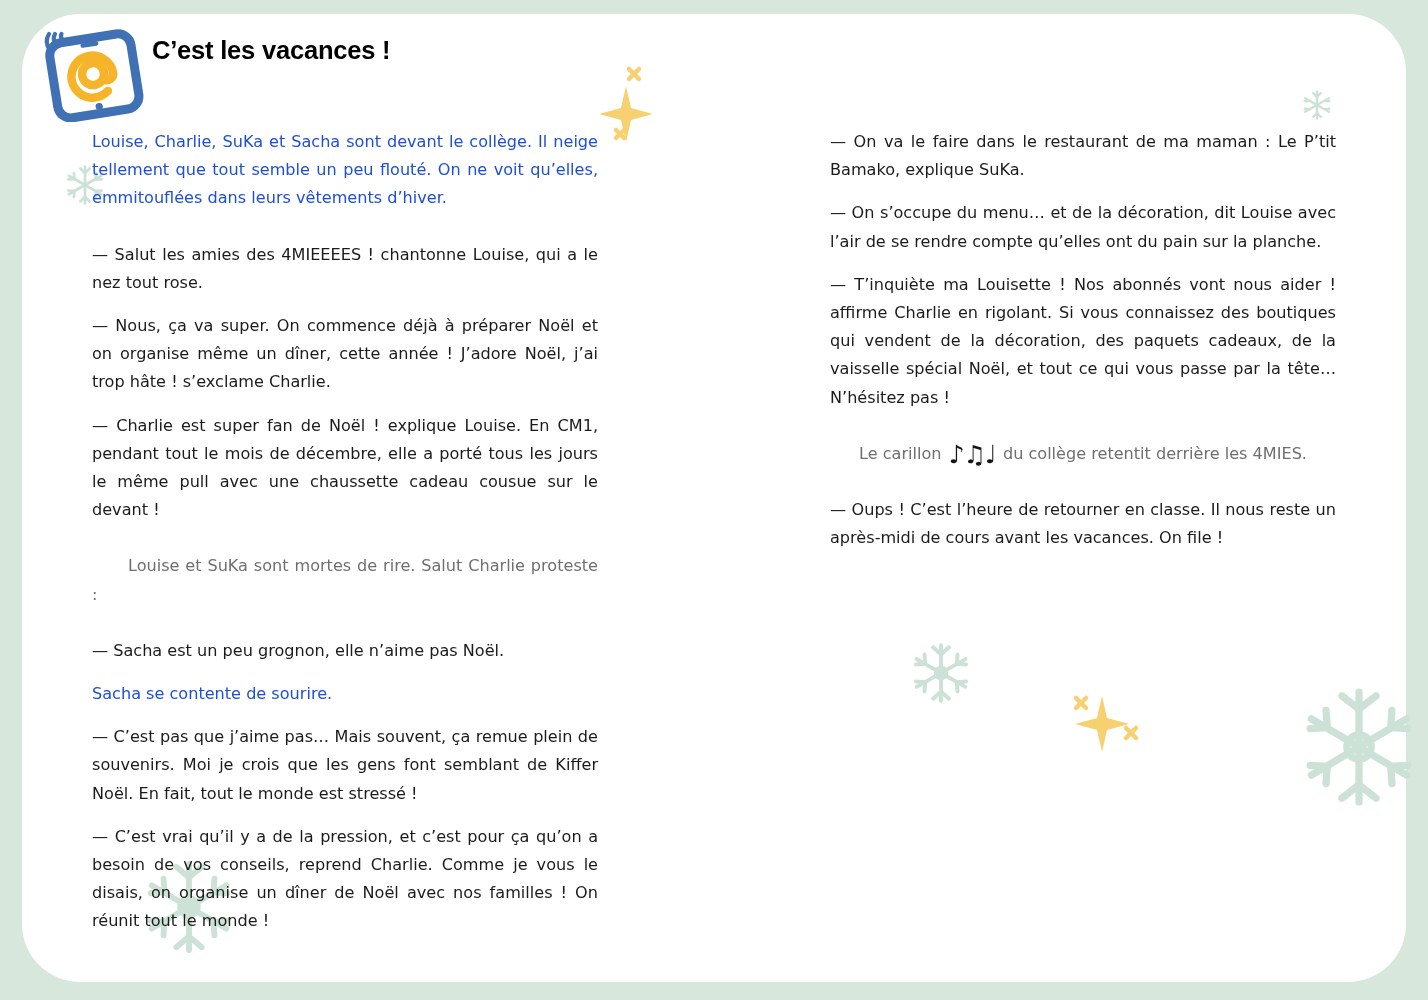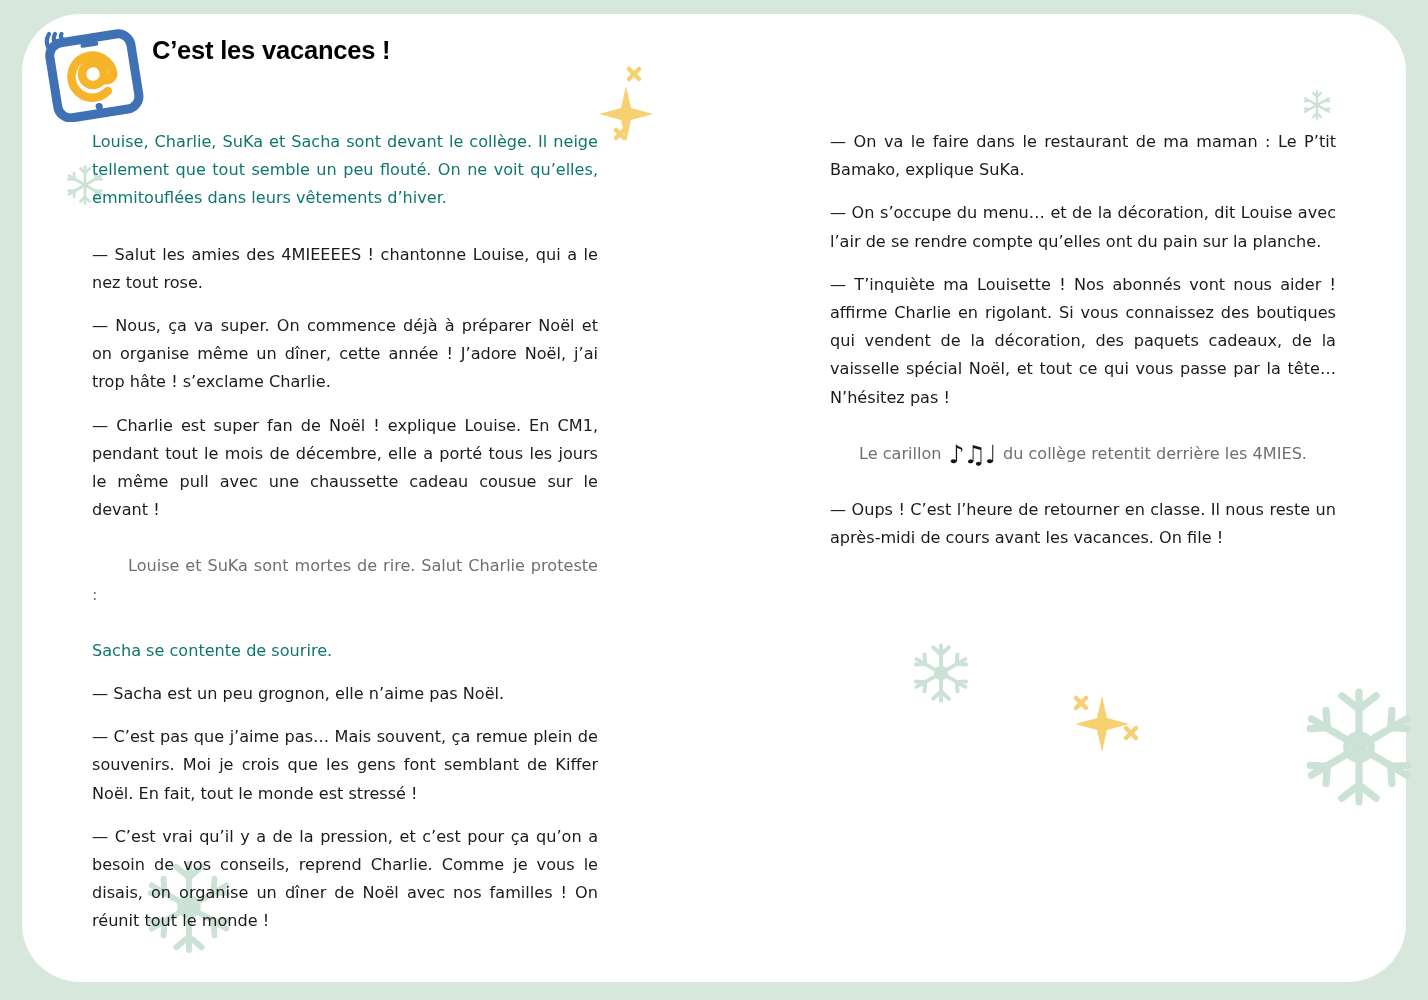--- a/index.html
+++ b/index.html
@@ -70,21 +70,21 @@
   }
   #col-left  { left: 92px; }
   #col-right { left: 830px; }
 
   .para {
     margin: 0;
   }
   .para + .para { margin-top: 15px; }
 
   .para.narration {
-    color: #0f766e;
+    color: #1d4ed8;
   }
   .para.narration-indent {
     color: #6f6f6f;
     text-indent: 36px;
   }
   .spacer-md { height: 28px; }
 
   .para.center-note {
     color: #6f6f6f;
     text-align: center;
@@ -280,22 +280,22 @@
 
 <div class="column" id="col-left">
   <p class="para narration">Louise, Charlie, SuKa et Sacha sont devant le collège. Il neige tellement que tout semble un peu flouté. On ne voit qu’elles, emmitouflées dans leurs vêtements d’hiver.</p>
   <div class="spacer-md"></div>
   <p class="para">— Salut les amies des 4MIEEEES ! chantonne Louise, qui a le nez tout rose.</p>
   <p class="para">— Nous, ça va super. On commence déjà à préparer Noël et on organise même un dîner, cette année ! J’adore Noël, j’ai trop hâte ! s’exclame Charlie.</p>
   <p class="para">— Charlie est super fan de Noël ! explique Louise. En CM1, pendant tout le mois de décembre, elle a porté tous les jours le même pull avec une chaussette cadeau cousue sur le devant !</p>
   <div class="spacer-md"></div>
   <p class="para narration-indent">Louise et SuKa sont mortes de rire. Salut Charlie proteste :</p>
   <div class="spacer-md"></div>
+  <p class="para">— Sacha est un peu grognon, elle n’aime pas Noël.</p>
   <p class="para narration">Sacha se contente de sourire.</p>
-  <p class="para">— Sacha est un peu grognon, elle n’aime pas Noël.</p>
   <p class="para">— C’est pas que j’aime pas… Mais souvent, ça remue plein de souvenirs. Moi je crois que les gens font semblant de Kiffer Noël. En fait, tout le monde est stressé !</p>
   <p class="para">— C’est vrai qu’il y a de la pression, et c’est pour ça qu’on a besoin de vos conseils, reprend Charlie. Comme je vous le disais, on organise un dîner de Noël avec nos familles ! On réunit tout le monde !</p>
 </div>
 
 <div class="column" id="col-right">
   <p class="para">— On va le faire dans le restaurant de ma maman : Le P’tit Bamako, explique SuKa.</p>
   <p class="para">— On s’occupe du menu… et de la décoration, dit Louise avec l’air de se rendre compte qu’elles ont du pain sur la planche.</p>
   <p class="para">— T’inquiète ma Louisette ! Nos abonnés vont nous aider ! affirme Charlie en rigolant. Si vous connaissez des boutiques qui vendent de la décoration, des paquets cadeaux, de la vaisselle spécial Noël, et tout ce qui vous passe par la tête… N’hésitez pas !</p>
   <div class="spacer-md"></div>
   <p class="para center-note"><span>Le carillon </span><span class="note-glyph">♪♫♩</span><span> du collège retentit derrière les 4MIES.</span></p>

